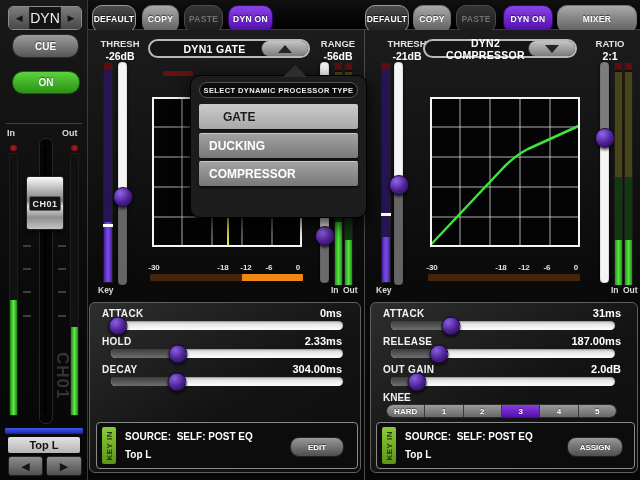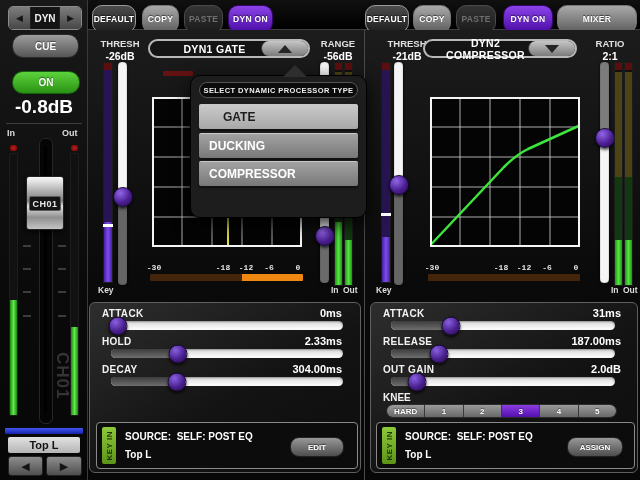--- a/index.html
+++ b/index.html
@@ -10,21 +10,21 @@
 
   
   #sidebar{left:0;top:0;width:88px;height:480px;
     background:linear-gradient(#191919,#0a0a0a 60%,#070707);
     border-right:1px solid #3a3a3a;box-sizing:border-box;}
   #dyn-nav{left:8px;top:6px;width:72px;height:22px;display:flex;
     border:1px solid #8a8a8a;border-radius:5px;overflow:hidden;background:#141414;}
   #dyn-nav .navarr{width:21px;display:flex;align-items:center;justify-content:center;
     background:linear-gradient(#7d7d7d,#474747);color:#141414;font-size:9px;}
   #dyn-nav .navmid{flex:1;display:flex;align-items:center;justify-content:center;
-    font-size:10px;font-weight:bold;color:#f0f0f0;
+    font-size:14px;font-weight:normal;color:#f0f0f0;
     border-left:1px solid #202020;border-right:1px solid #202020;}
   .pill{border-radius:11px;display:flex;align-items:center;justify-content:center;
     font-weight:bold;text-shadow:0 -1px 1px rgba(0,0,0,.5);}
   #cue-btn{left:12px;top:34px;width:65px;height:22px;font-size:10px;
     background:linear-gradient(#9d9d9d,#565656);border:1px solid #2a2a2a;color:#fff;}
   #on-btn{left:12px;top:71px;width:66px;height:21px;font-size:10px;
     background:linear-gradient(#5cd33c,#2a9214);border:1px solid #156010;color:#fff;}
   #gain-value{left:0;top:96px;width:88px;text-align:center;font-size:19px;font-weight:bold;}
   #side-divider{left:6px;top:123px;width:76px;height:1px;background:#3f3f3f;}
   .side-io-label{top:128px;font-size:9px;font-weight:bold;color:#ddd;}
@@ -98,21 +98,21 @@
   .meter-label{font-size:8.5px;font-weight:bold;color:#ddd;}
   .iometer{top:33px;width:7px;height:222px;background:#101010;box-shadow:0 0 0 1px #1c1c1c;}
   .io-red{position:absolute;left:0;top:0;width:100%;height:7px;background:#5c0e0e;}
   .io-olive{position:absolute;left:0;top:9px;width:100%;background:#4a4416;}
   .io-dkgreen{position:absolute;left:0;width:100%;background:#123a10;}
   .io-green{position:absolute;left:0;bottom:0;width:100%;
     background:linear-gradient(90deg,#1a9a10,#58e345 50%,#1a9a10);}
 
   .graph{top:67px;width:150px;height:150px;background:#040404;}
   .scale{top:233px;width:150px;height:10px;}
-  .scale span{position:absolute;transform:translateX(-50%);font-size:8px;font-weight:bold;color:#e5e5e5;font-family:Liberation Mono, monospace;}
+  .scale span{position:absolute;transform:translateX(-50%);font-size:8px;font-weight:bold;color:#e5e5e5;}
   .scalebar{top:244px;height:7px;border-radius:1px;}
 
   
   .bbox{top:272px;height:171px;border:1px solid #5f5f5f;border-radius:6px;
     background:linear-gradient(150deg,#2e2e2e,#131313 55%,#0d0d0d);box-sizing:border-box;}
   .srow-label{position:absolute;font-size:10px;font-weight:bold;color:#f2f2f2;letter-spacing:.3px;}
   .srow-value{position:absolute;font-size:11px;font-weight:bold;color:#fff;text-align:right;}
   .strack{position:absolute;height:9px;background:linear-gradient(#d9d9d9,#ffffff);
     border-radius:5px;box-shadow:inset 0 1px 2px rgba(0,0,0,.35);}
   .sfill{position:absolute;left:0;top:0;height:100%;border-radius:5px 0 0 5px;
@@ -163,21 +163,20 @@
     <div class="navarr">
         <span>◀</span>
       </div>
     <div class="navmid">DYN</div>
     <div class="navarr">
         <span>▶</span>
       </div>
   </div>
   <div id="on-btn" class="abs pill">ON</div>
   <div id="cue-btn" class="abs pill">CUE</div>
-  <div id="gain-value" class="abs">-0.8dB</div>
   <div id="side-divider" class="abs"></div>
   <span class="abs side-io-label" style="left:7px;">In</span>
   <span class="abs side-io-label" style="left:62px;">Out</span>
   <div class="abs clipdot" style="left:10px;"></div>
   <div class="abs clipdot" style="left:71px;"></div>
   <div class="abs side-meter" style="left:10px;">
     <div class="side-green" style="height:115px;"></div>
   </div>
   <div class="abs side-meter" style="left:71px;">
     <div class="side-green" style="height:88px;"></div>

